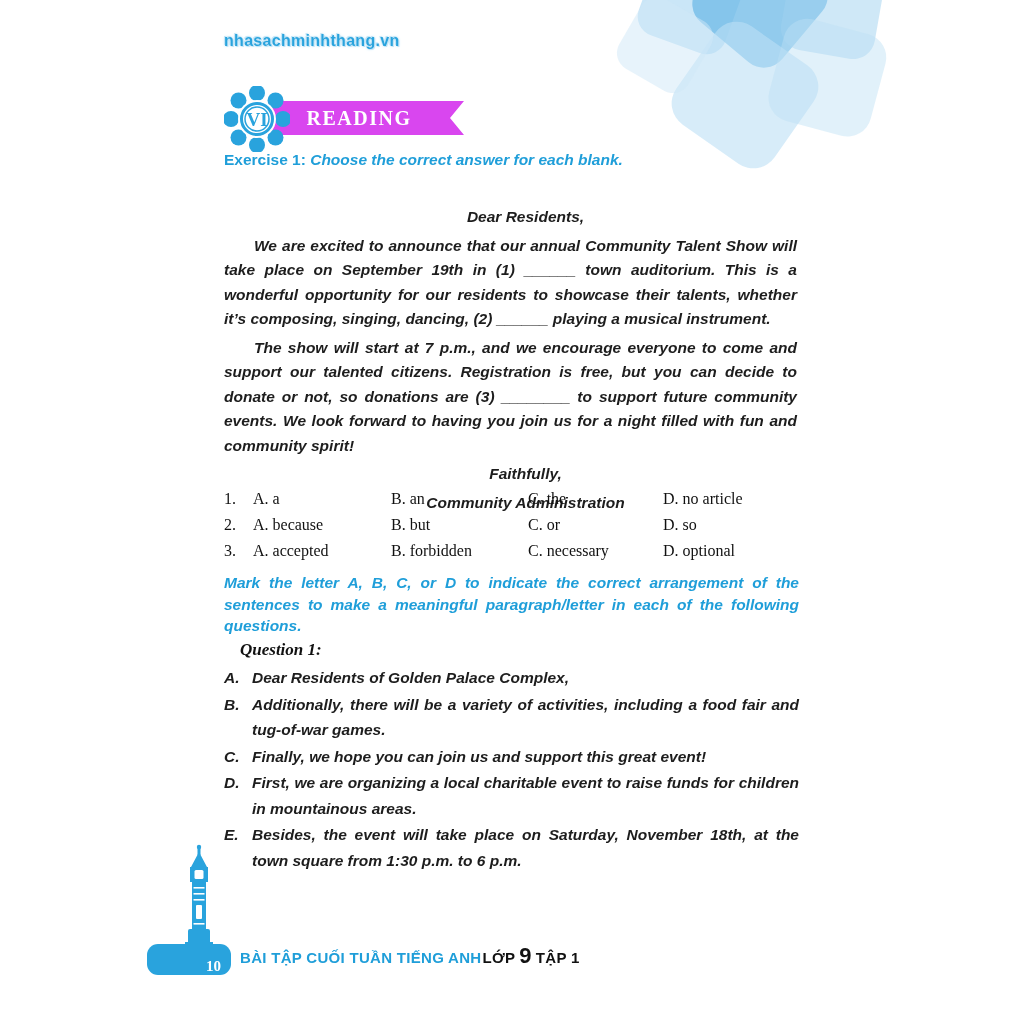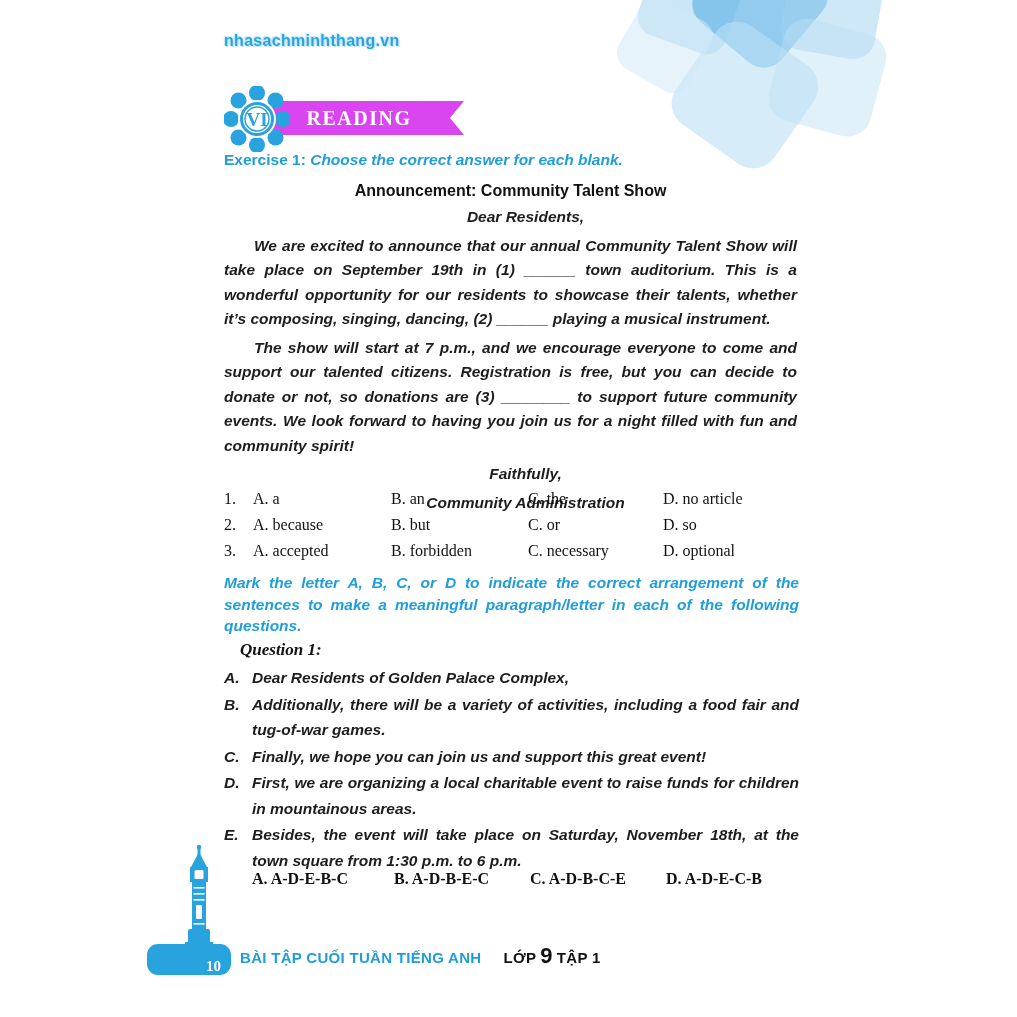--- a/index.html
+++ b/index.html
@@ -73,21 +73,21 @@
   }
   
   .tower{position:absolute;left:168px;top:843px;width:62px;height:112px;z-index:1;}
   .page-pill{
     position:absolute;left:147px;top:944px;width:84px;height:31px;background:#29a3dd;
     border-radius:11px;z-index:2;display:flex;align-items:flex-end;justify-content:flex-end;
   }
   .page-num{color:#ffffff;font-weight:bold;font-size:15px;padding-right:10px;
     font-family:"Liberation Serif",serif;}
   .footer-text{
-    position:absolute;left:240px;top:948px;display:flex;align-items:baseline;gap:22px;
+    position:absolute;left:240px;top:948px;display:flex;align-items:baseline;gap:1px;
     font-weight:bold;white-space:nowrap;
   }
   .footer-series{color:#1f9ed9;font-size:15px;letter-spacing:.3px;}
   .footer-volume{color:#111;font-size:15px;letter-spacing:.3px;display:flex;align-items:baseline;gap:4px;}
   .footer-grade{font-size:22px;line-height:15px;}
 </style>
 </head>
 <body>
 
 <div class="page">
@@ -125,21 +125,20 @@
       <circle cx="33" cy="33" r="12" fill="none" stroke="#29a3dd" stroke-width="1.5"></circle>
       <text x="33" y="40" text-anchor="middle" font-family="Liberation Serif, serif" font-size="19" font-weight="bold" fill="#29a3dd">VI</text>
     </svg>
   </div>
 
   <div class="ex-line ex1">
     <span class="ex-label">Exercise 1:</span>
     <span class="ex-instruction">Choose the correct answer for each blank.</span>
   </div>
 
-  <div class="passage-title">Announcement: Community Talent Show</div>
   <div class="letter">
     <p class="no-justify">Dear Residents,</p>
     <p>We are excited to announce that our annual Community Talent Show will take place on September 19th in (1) ______ town auditorium. This is a wonderful opportunity for our residents to showcase their talents, whether it’s composing, singing, dancing, (2) ______ playing a musical instrument.</p>
     <p>The show will start at 7 p.m., and we encourage everyone to come and support our talented citizens. Registration is free, but you can decide to donate or not, so donations are (3) ________ to support future community events. We look forward to having you join us for a night filled with fun and community spirit!</p>
     <p class="no-justify">Faithfully,</p>
     <p class="no-justify">Community Administration</p>
   </div>
 
   <div class="mcq">
     <div class="mcq-row">
@@ -187,26 +186,20 @@
     <div class="sentence-row">
       <span class="sentence-letter">D.</span>
       <span class="sentence-text">First, we are organizing a local charitable event to raise funds for children in mountainous areas.</span>
     </div>
     <div class="sentence-row">
       <span class="sentence-letter">E.</span>
       <span class="sentence-text">Besides, the event will take place on Saturday, November 18th, at the town square from 1:30 p.m. to 6 p.m.</span>
     </div>
   </div>
 
-  <div class="answers">
-    <span>A. A-D-E-B-C</span>
-    <span>B. A-D-B-E-C</span>
-    <span>C. A-D-B-C-E</span>
-    <span>D. A-D-E-C-B</span>
-  </div>
 
   <svg class="tower" viewBox="0 0 62 112">
     <g fill="#29a3dd">
       <circle cx="31" cy="4" r="2.2"></circle>
       <rect x="29.5" y="5" width="3" height="7"></rect>
       <polygon points="31,9 23,24 39,24"></polygon>
       <rect x="22" y="24" width="18" height="15"></rect>
       <rect x="24" y="39" width="14" height="50"></rect>
       <rect x="20" y="86" width="22" height="16" rx="2"></rect>
       <rect x="17" y="99" width="28" height="8"></rect>

